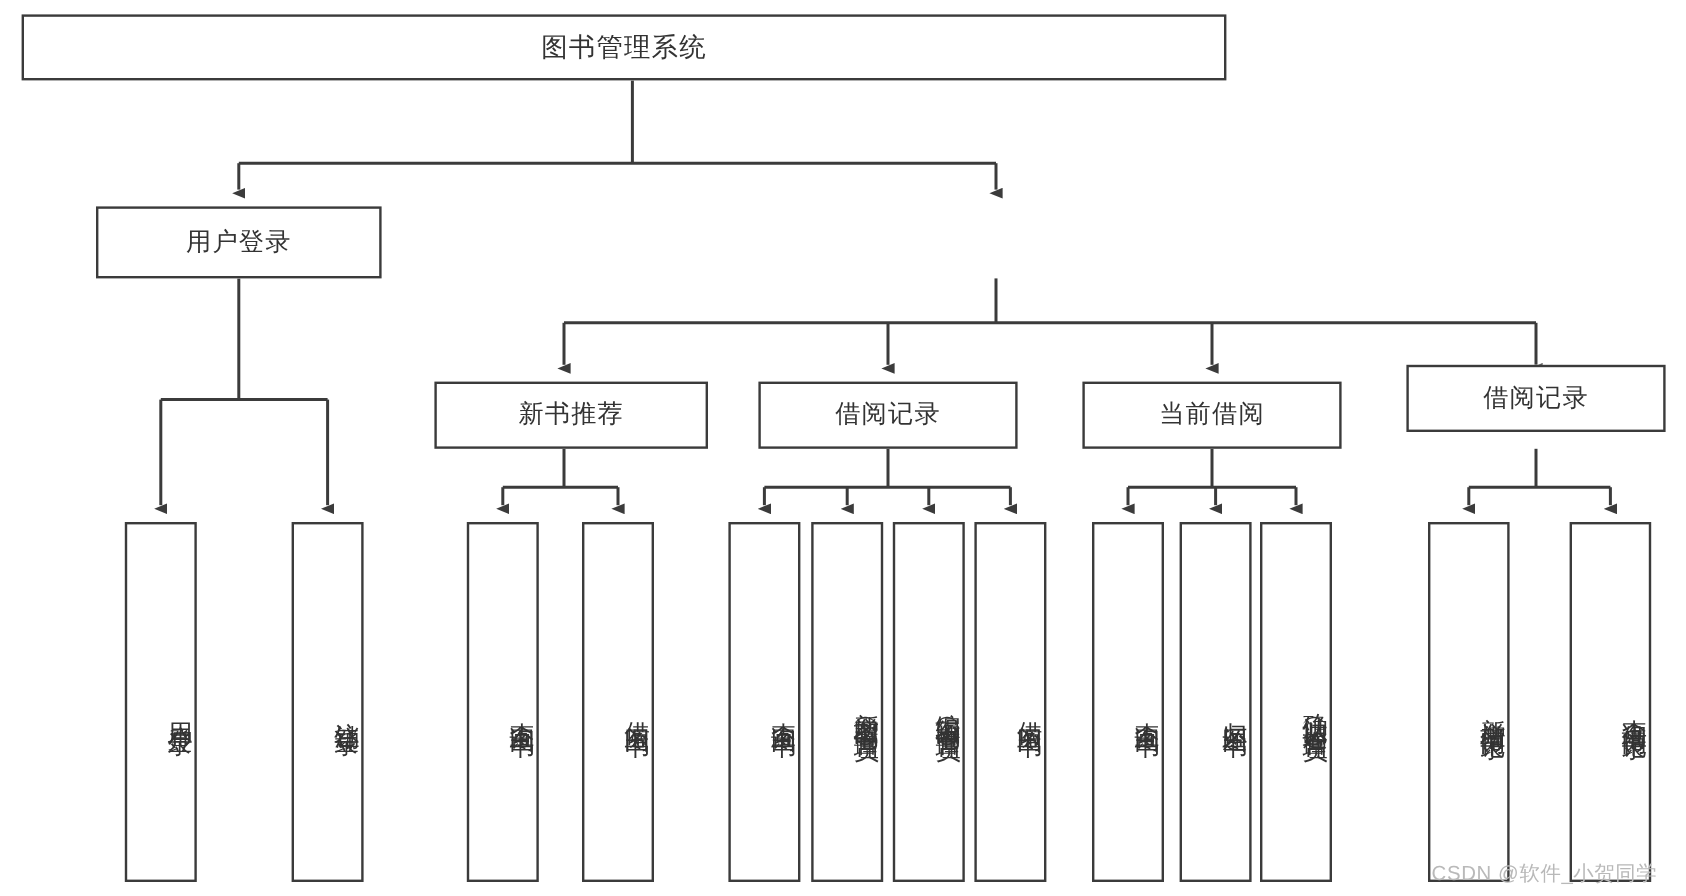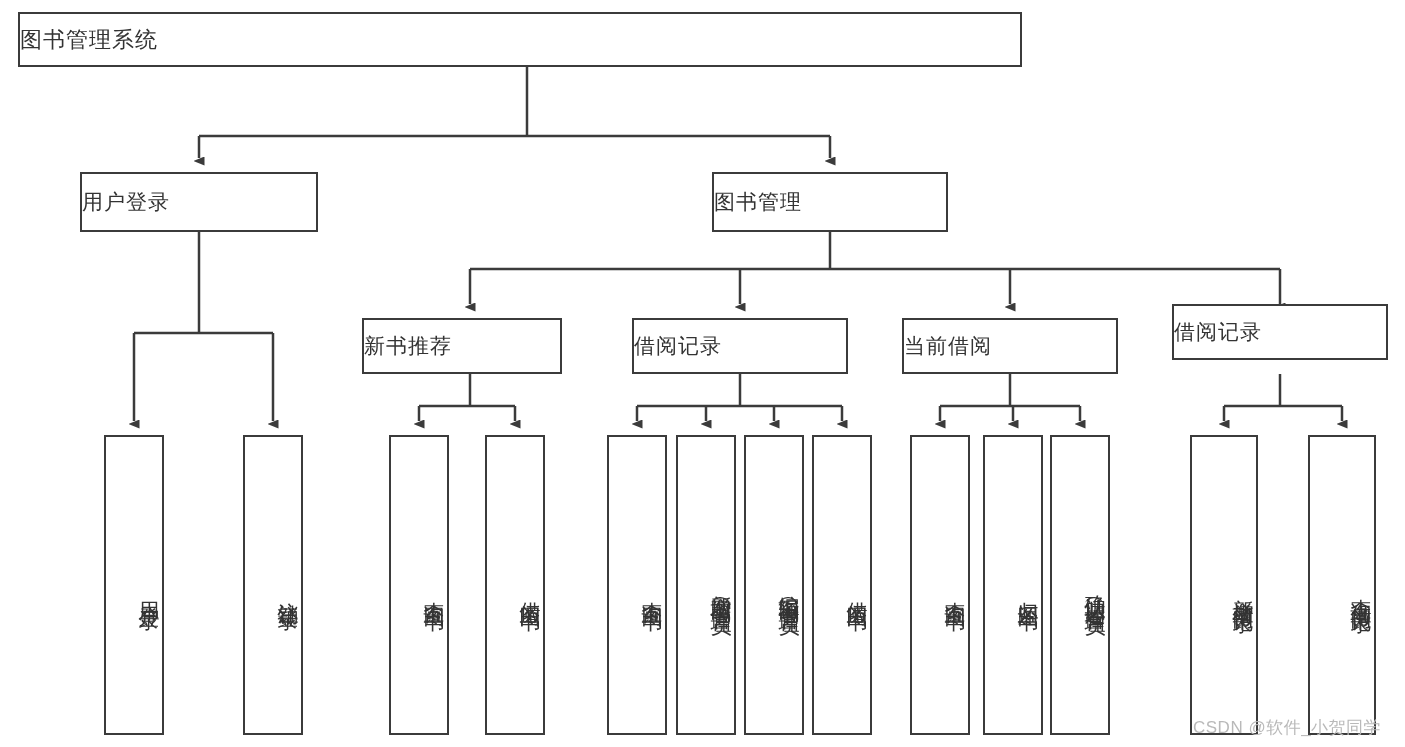--- a/index.html
+++ b/index.html
@@ -27,20 +27,21 @@
     pointer-events: none;
   }
   .node {
     position: absolute;
     box-sizing: border-box;
     border: 2px solid #3b3b3b;
     background: #ffffff;
     color: #333333;
     display: flex;
     align-items: center;
+    justify-content: center;
     text-align: center;
     line-height: 1.25;
   }
   .node.horiz {
     font-size: 21px;
     letter-spacing: 1px;
   }
   .node.root {
     font-size: 22px;
   }
@@ -122,25 +123,22 @@
     </g>
   </svg>
 
   <div class="node horiz root" id="node-root" style="left: 18px; top: 12px; width: 1004px; height: 55px;">
     <span>图书管理系统</span>
   </div>
 
   <div class="node horiz" id="node-l2-0" style="left: 80px; top: 172px; width: 238px; height: 60px;">
     <span>用户登录</span>
   </div>
-  <div class="node horiz" id="node-l2-1" style="left: 712px; top: 172px; width: 236px; height: 60px;">
-    <span>图书管理</span>
-  </div>
 
-  <div class="node horiz" id="node-l3-0" style="left: 362px; top: 318px; width: 200px; height: 56px;">
+  <div class="node horiz" id="node-l3-0" style="left: 362px; top: 318px; width: 228px; height: 56px;">
     <span>新书推荐</span>
   </div>
   <div class="node horiz" id="node-l3-1" style="left: 632px; top: 318px; width: 216px; height: 56px;">
     <span>借阅记录</span>
   </div>
   <div class="node horiz" id="node-l3-2" style="left: 902px; top: 318px; width: 216px; height: 56px;">
     <span>当前借阅</span>
   </div>
   <div class="node horiz" id="node-l3-3" style="left: 1172px; top: 304px; width: 216px; height: 56px;">
     <span>借阅记录</span>

